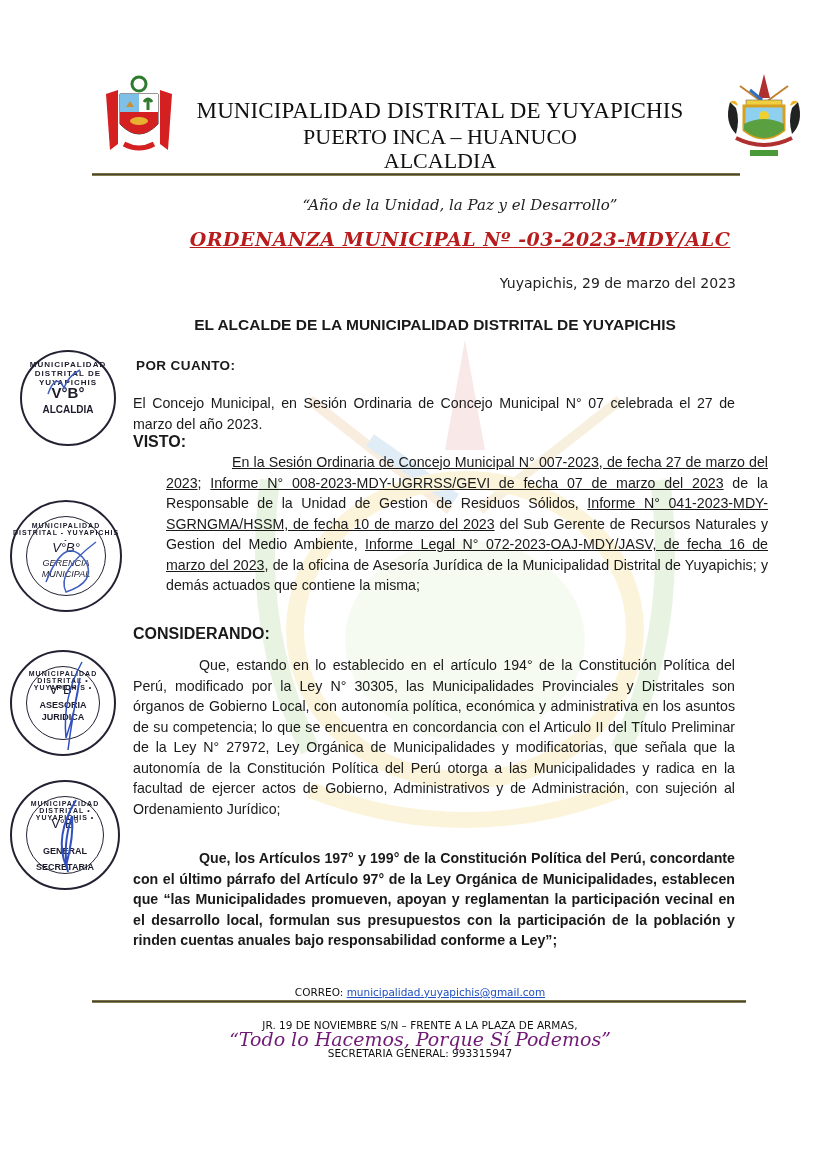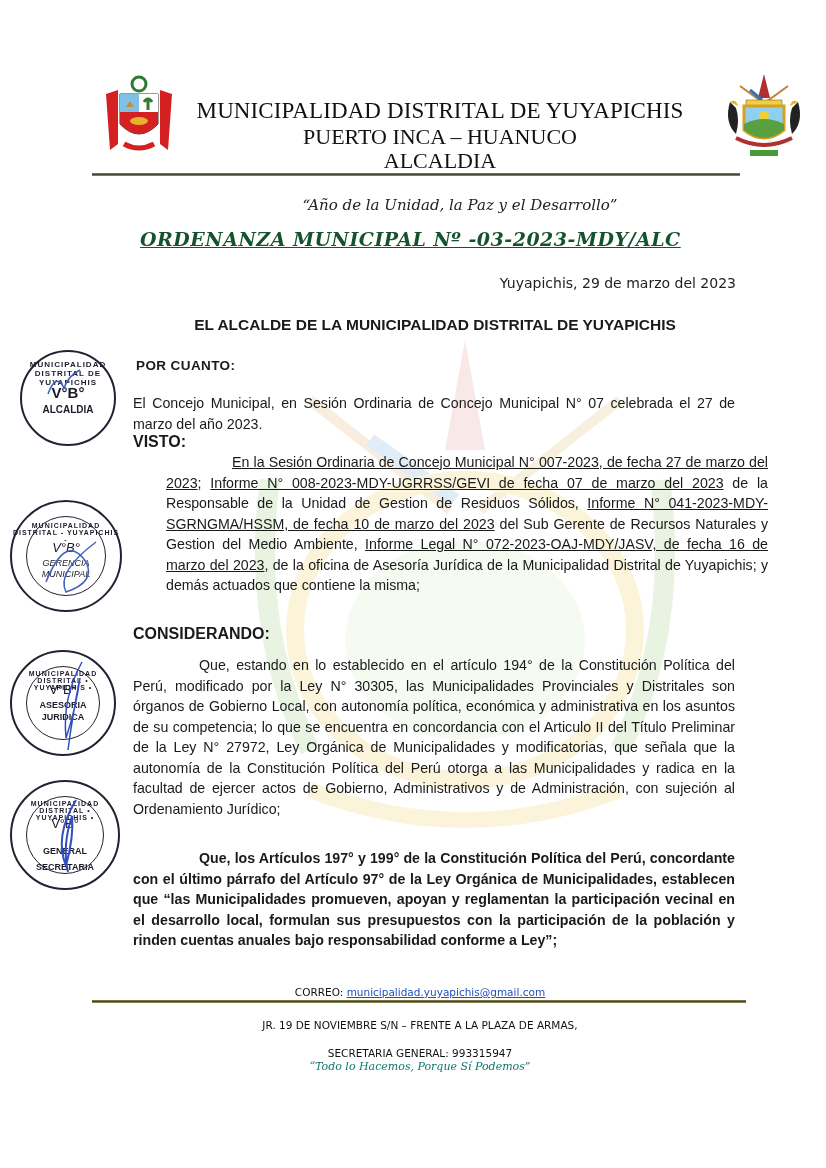--- a/index.html
+++ b/index.html
@@ -17,21 +17,21 @@
   .coat-right { left: 722px; top: 72px; width: 84px; height: 90px; }
   .hdr { left: 150px; width: 580px; text-align: center; font-family: "Liberation Serif", "DejaVu Serif", serif; color: #111; }
   .hdr1 { top: 98px; font-size: 23px; letter-spacing: 0.1px; }
   .hdr2 { top: 124px; font-size: 22px; }
   .hdr3 { top: 148px; font-size: 22px; }
   .rule { left: 92px; width: 648px; height: 3px; background: linear-gradient(#8a8450, #4a4630 50%, #a09a60); }
   .rule-top { top: 173px; }
   .rule-bot { top: 1000px; width: 654px; }
 
   .motto { left: 160px; top: 196px; width: 600px; text-align: center; font-family: "DejaVu Serif", serif; font-style: italic; font-size: 15px; color: #222; }
-  .title { left: 140px; top: 228px; width: 640px; text-align: left; font-family: "DejaVu Serif", serif; font-style: italic; font-size: 19px; font-weight: bold; text-decoration: underline; letter-spacing: 0.5px; color: #14532d; }
+  .title { left: 140px; top: 228px; width: 640px; text-align: center; font-family: "DejaVu Serif", serif; font-style: italic; font-size: 19px; font-weight: bold; text-decoration: underline; letter-spacing: 0.5px; color: #b91c1c; }
   .date { right: 90px; top: 275px; font-size: 14px; font-family: "DejaVu Sans", sans-serif; color: #222; text-align: right; }
   .subject { left: 90px; top: 316px; width: 690px; text-align: center; font-weight: bold; font-size: 15.5px; }
 
   .label-bold { font-weight: bold; font-size: 16px; }
   .poruanto { left: 136px; top: 358px; font-size: 13.5px; letter-spacing: 0.4px; }
   .para { left: 133px; width: 602px; font-size: 14.2px; line-height: 20.5px; text-align: justify; }
   .p-cuanto { top: 393px; }
   .visto { left: 133px; top: 433px; }
   .p-visto { top: 452px; margin-left: 33px; }
   .considerando { left: 133px; top: 625px; }
@@ -44,21 +44,21 @@
   .stamp { position: absolute; border-radius: 50%; border: 2px solid #223; box-sizing: border-box; }
   .stamp-inner { position: absolute; border-radius: 50%; border: 1px solid #223; box-sizing: border-box; }
   .stamp-text { position: absolute; width: 100%; text-align: center; font-weight: bold; color: #1b1b2b; }
 
   
   .foot { left: 150px; width: 540px; text-align: center; font-family: "DejaVu Sans", sans-serif; font-size: 10.5px; color: #111; }
   .f1 { top: 1019px; }
   .f2 { top: 986px; }
   .f2 a { color: #1f4fc0; text-decoration: underline; }
   .f3 { top: 1047px; }
-  .f4 { top: 1060px; font-family: "DejaVu Serif", serif; font-style: italic; font-size: 11px; color: #0f766e; }
+  .f4 { top: 1028px; font-family: "DejaVu Serif", serif; font-style: italic; font-size: 19px; color: #701a75; }
 </style>
 </head>
 <body>
 
 <svg class="watermark" viewBox="0 0 430 520">
   <path d="M215 10 L235 120 L195 120 Z" fill="#e79a9a"></path>
   <path d="M60 70 L200 180" stroke="#e0b070" stroke-width="10"></path>
   <path d="M370 70 L230 180" stroke="#e0c070" stroke-width="10"></path>
   <path d="M120 110 L205 170" stroke="#7ab0d8" stroke-width="14"></path>
   <ellipse cx="215" cy="300" rx="170" ry="150" fill="none" stroke="#f0d060" stroke-width="18"></ellipse>

